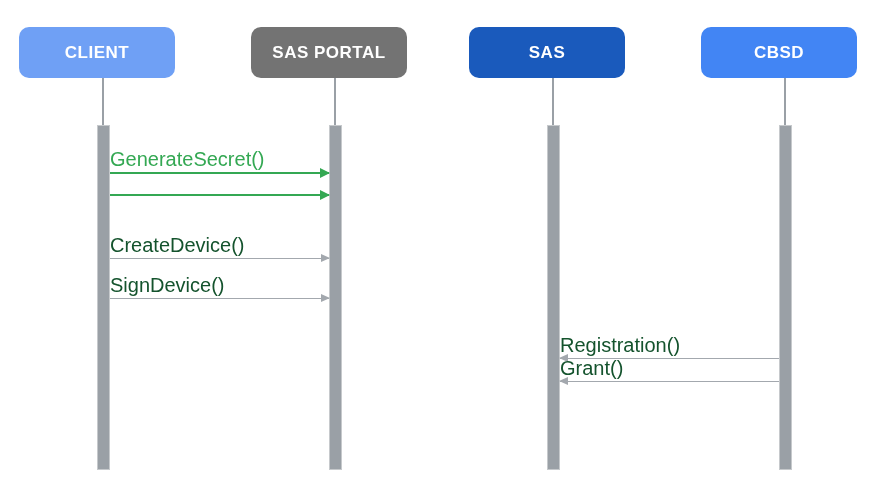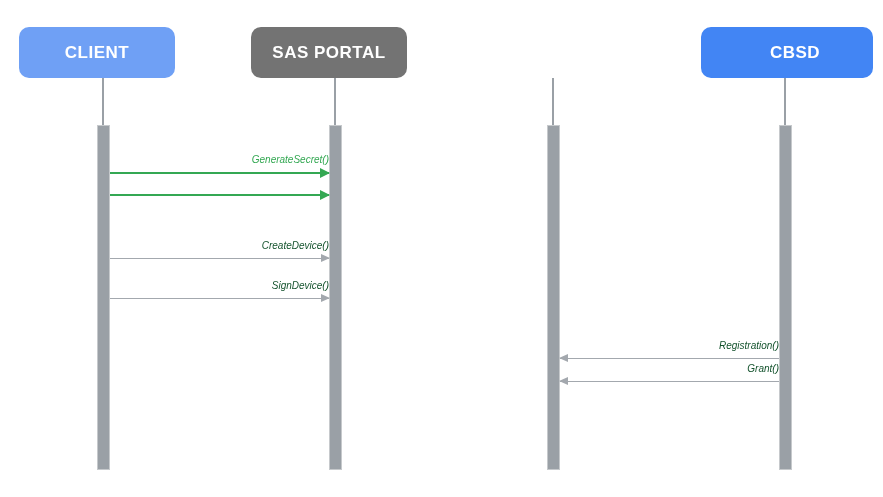--- a/index.html
+++ b/index.html
@@ -27,21 +27,21 @@
     align-items: center;
     justify-content: center;
     color: #ffffff;
     font-weight: 700;
     font-size: 17px;
     letter-spacing: 0.5px;
   }
   .actor-client  { left: 19px;  background: #6FA0F5; }
   .actor-portal  { left: 251px; background: #737373; text-align: center; }
   .actor-sas     { left: 469px; background: #1A5ABC; }
-  .actor-cbsd    { left: 701px; background: #4285F4; padding-left: 16px; }
+  .actor-cbsd    { left: 701px; background: #4285F4; }
 
   
   .lifeline {
     position: absolute;
     top: 78px;
     height: 47px;
     width: 2px;
     background: #9AA0A6;
   }
   .lifeline-client { left: 102px; }
@@ -73,26 +73,25 @@
   .msg-right { left: 560px; }  
 
   .msg-1 { top: 151px; }
   .msg-2 { top: 194px; }
   .msg-3 { top: 237px; }
   .msg-4 { top: 277px; }
   .msg-5 { top: 337px; }
   .msg-6 { top: 360px; }
 
   .msg-label {
-    text-align: right;
-    font-size: 10px;
+    text-align: left;
+    font-size: 20px;
     line-height: 17px;
     margin-bottom: 4px;
     white-space: nowrap;
-    font-style: italic;
   }
   .msg-green .msg-label { color: #34A853; }
   .msg-gray  .msg-label { color: #14532d; }
 
   .msg-line {
     position: relative;
     width: 100%;
   }
   .msg-green .msg-line { height: 2px; background: #34A853; }
   .msg-gray  .msg-line { height: 1px; background: #A3A8AE; }
@@ -126,20 +125,23 @@
 </head>
 <body>
 
 <div class="diagram">
 
   <div class="actor-box actor-client">
     <span>CLIENT</span>
   </div>
   <div class="actor-box actor-portal">
     <span>SAS PORTAL</span>
+  </div>
+  <div class="actor-box actor-sas">
+    <span>SAS</span>
   </div>
   <div class="actor-box actor-cbsd">
     <span>CBSD</span>
   </div>
 
   <div class="lifeline lifeline-client"></div>
   <div class="lifeline lifeline-portal"></div>
   <div class="lifeline lifeline-sas"></div>
   <div class="lifeline lifeline-cbsd"></div>
 

